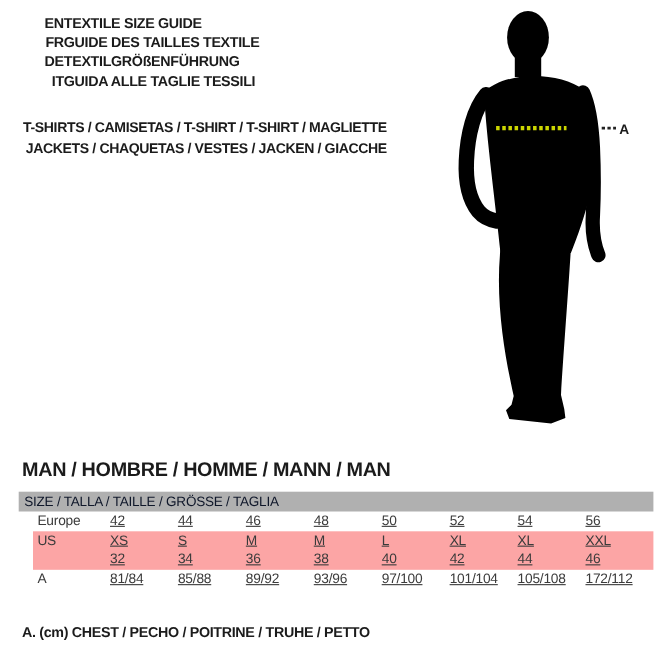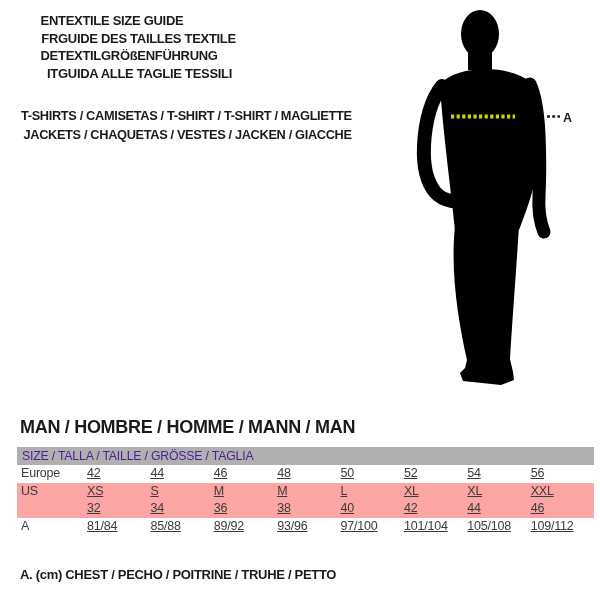--- a/index.html
+++ b/index.html
@@ -13,22 +13,22 @@
   .lang-code{width:37px;}
   
   .categories{position:absolute;left:21px;top:106px;font-weight:700;font-size:12.8px;line-height:19px;letter-spacing:-0.35px;text-align:right;}
   
   .figure-area{position:absolute;left:413px;top:4px;width:168px;height:392px;}
   .figure-area svg{display:block;}
   
   .section-title{position:absolute;left:20px;top:417px;font-weight:700;font-size:18px;letter-spacing:-0.3px;}
   
   .size-table{position:absolute;left:17px;top:447px;width:577px;font-size:12.5px;color:#3b3b3b;letter-spacing:-0.2px;}
-  .tbl-header{height:18px;line-height:18px;background:#b0b0b0;color:#4c1d95;padding-left:5px;font-size:12.3px;}
-  .tbl-row{display:flex;height:17.5px;line-height:17.5px;}
+  .tbl-header{height:18px;line-height:18px;background:#b0b0b0;color:#0f172a;padding-left:5px;font-size:12.3px;}
+  .tbl-row{display:flex;height:17.5px;line-height:17.5px;margin-left:13px;}
   .tbl-row.shaded{background:#fca5a5;}
   .cell-label{width:66px;padding-left:4px;text-align:left;}
   .cell{flex:1;text-align:left;text-decoration:underline;}
   
   .footnote{position:absolute;left:20px;top:547px;font-weight:700;font-size:13px;letter-spacing:-0.3px;margin-top:20px;}
 </style>
 </head>
 <body>
 
 <div class="canvas">
@@ -127,19 +127,19 @@
 
     <div class="tbl-row">
       <div class="cell-label">A</div>
       <div class="cell">81/84</div>
       <div class="cell">85/88</div>
       <div class="cell">89/92</div>
       <div class="cell">93/96</div>
       <div class="cell">97/100</div>
       <div class="cell">101/104</div>
       <div class="cell">105/108</div>
-      <div class="cell">109/112</div>
+      <div class="cell">172/112</div>
     </div>
   </div>
 
   <div class="footnote">A. (cm) CHEST / PECHO / POITRINE / TRUHE / PETTO</div>
 
 </div>
 
 </body></html>

